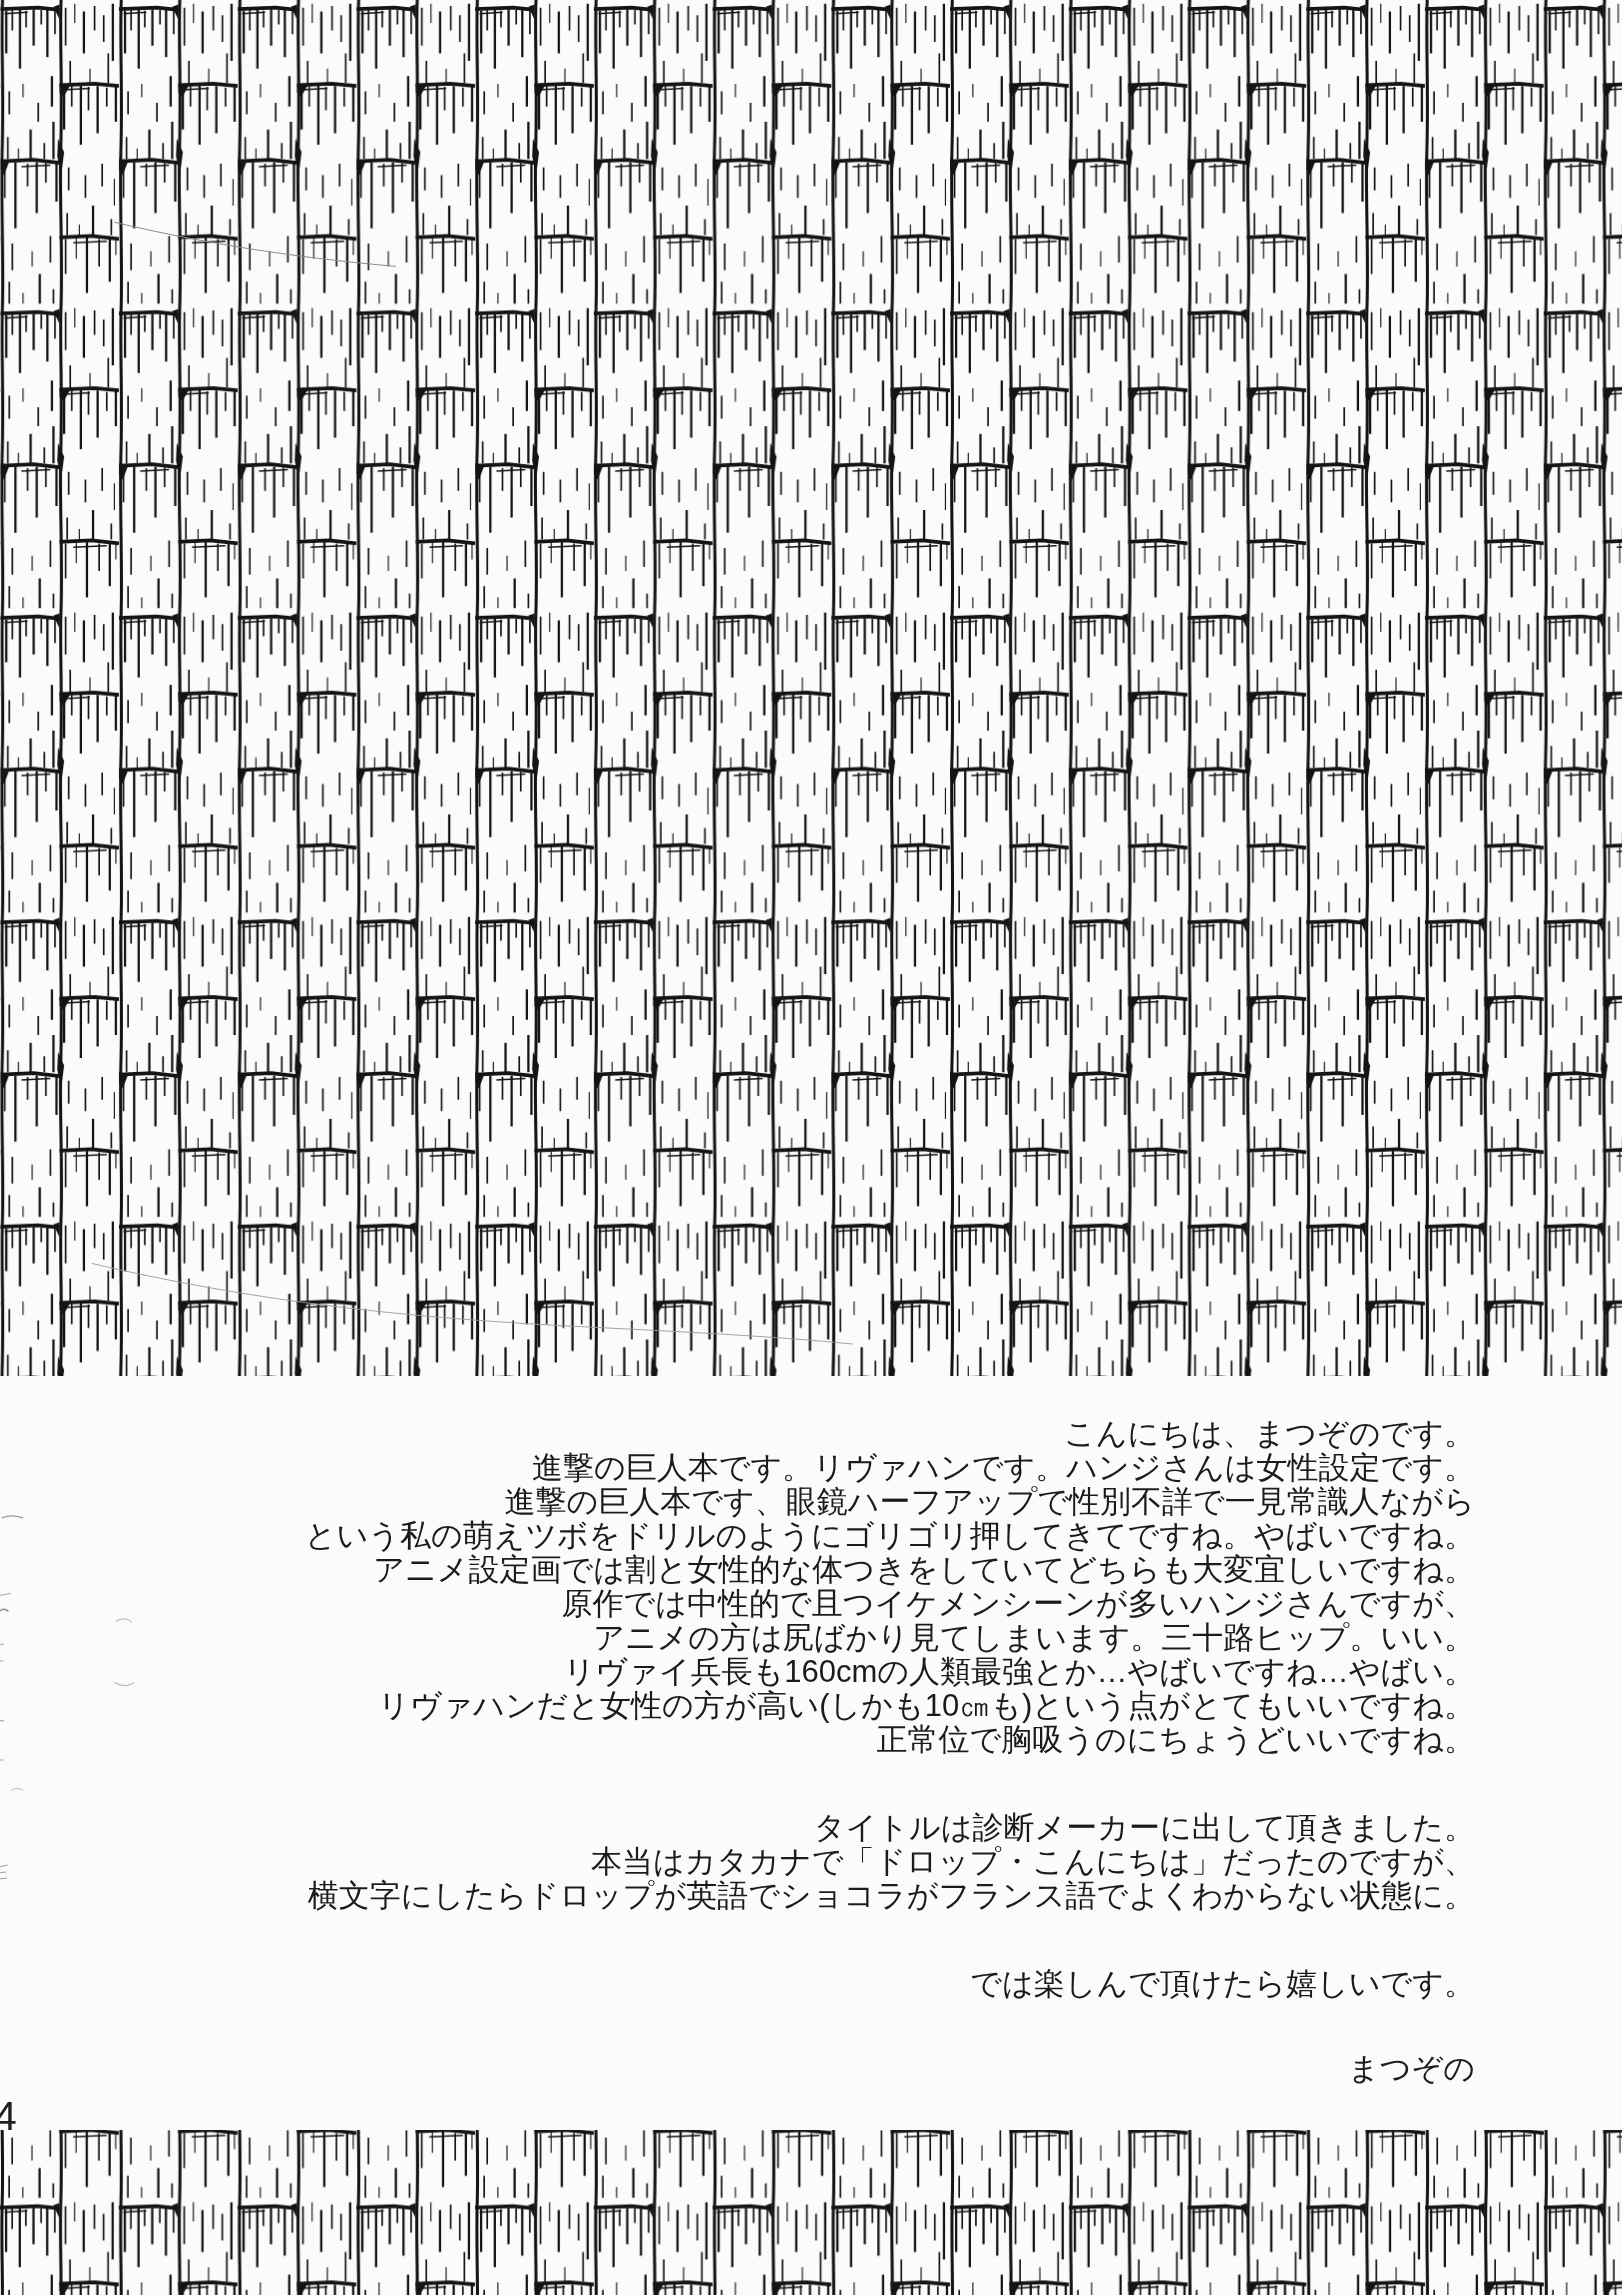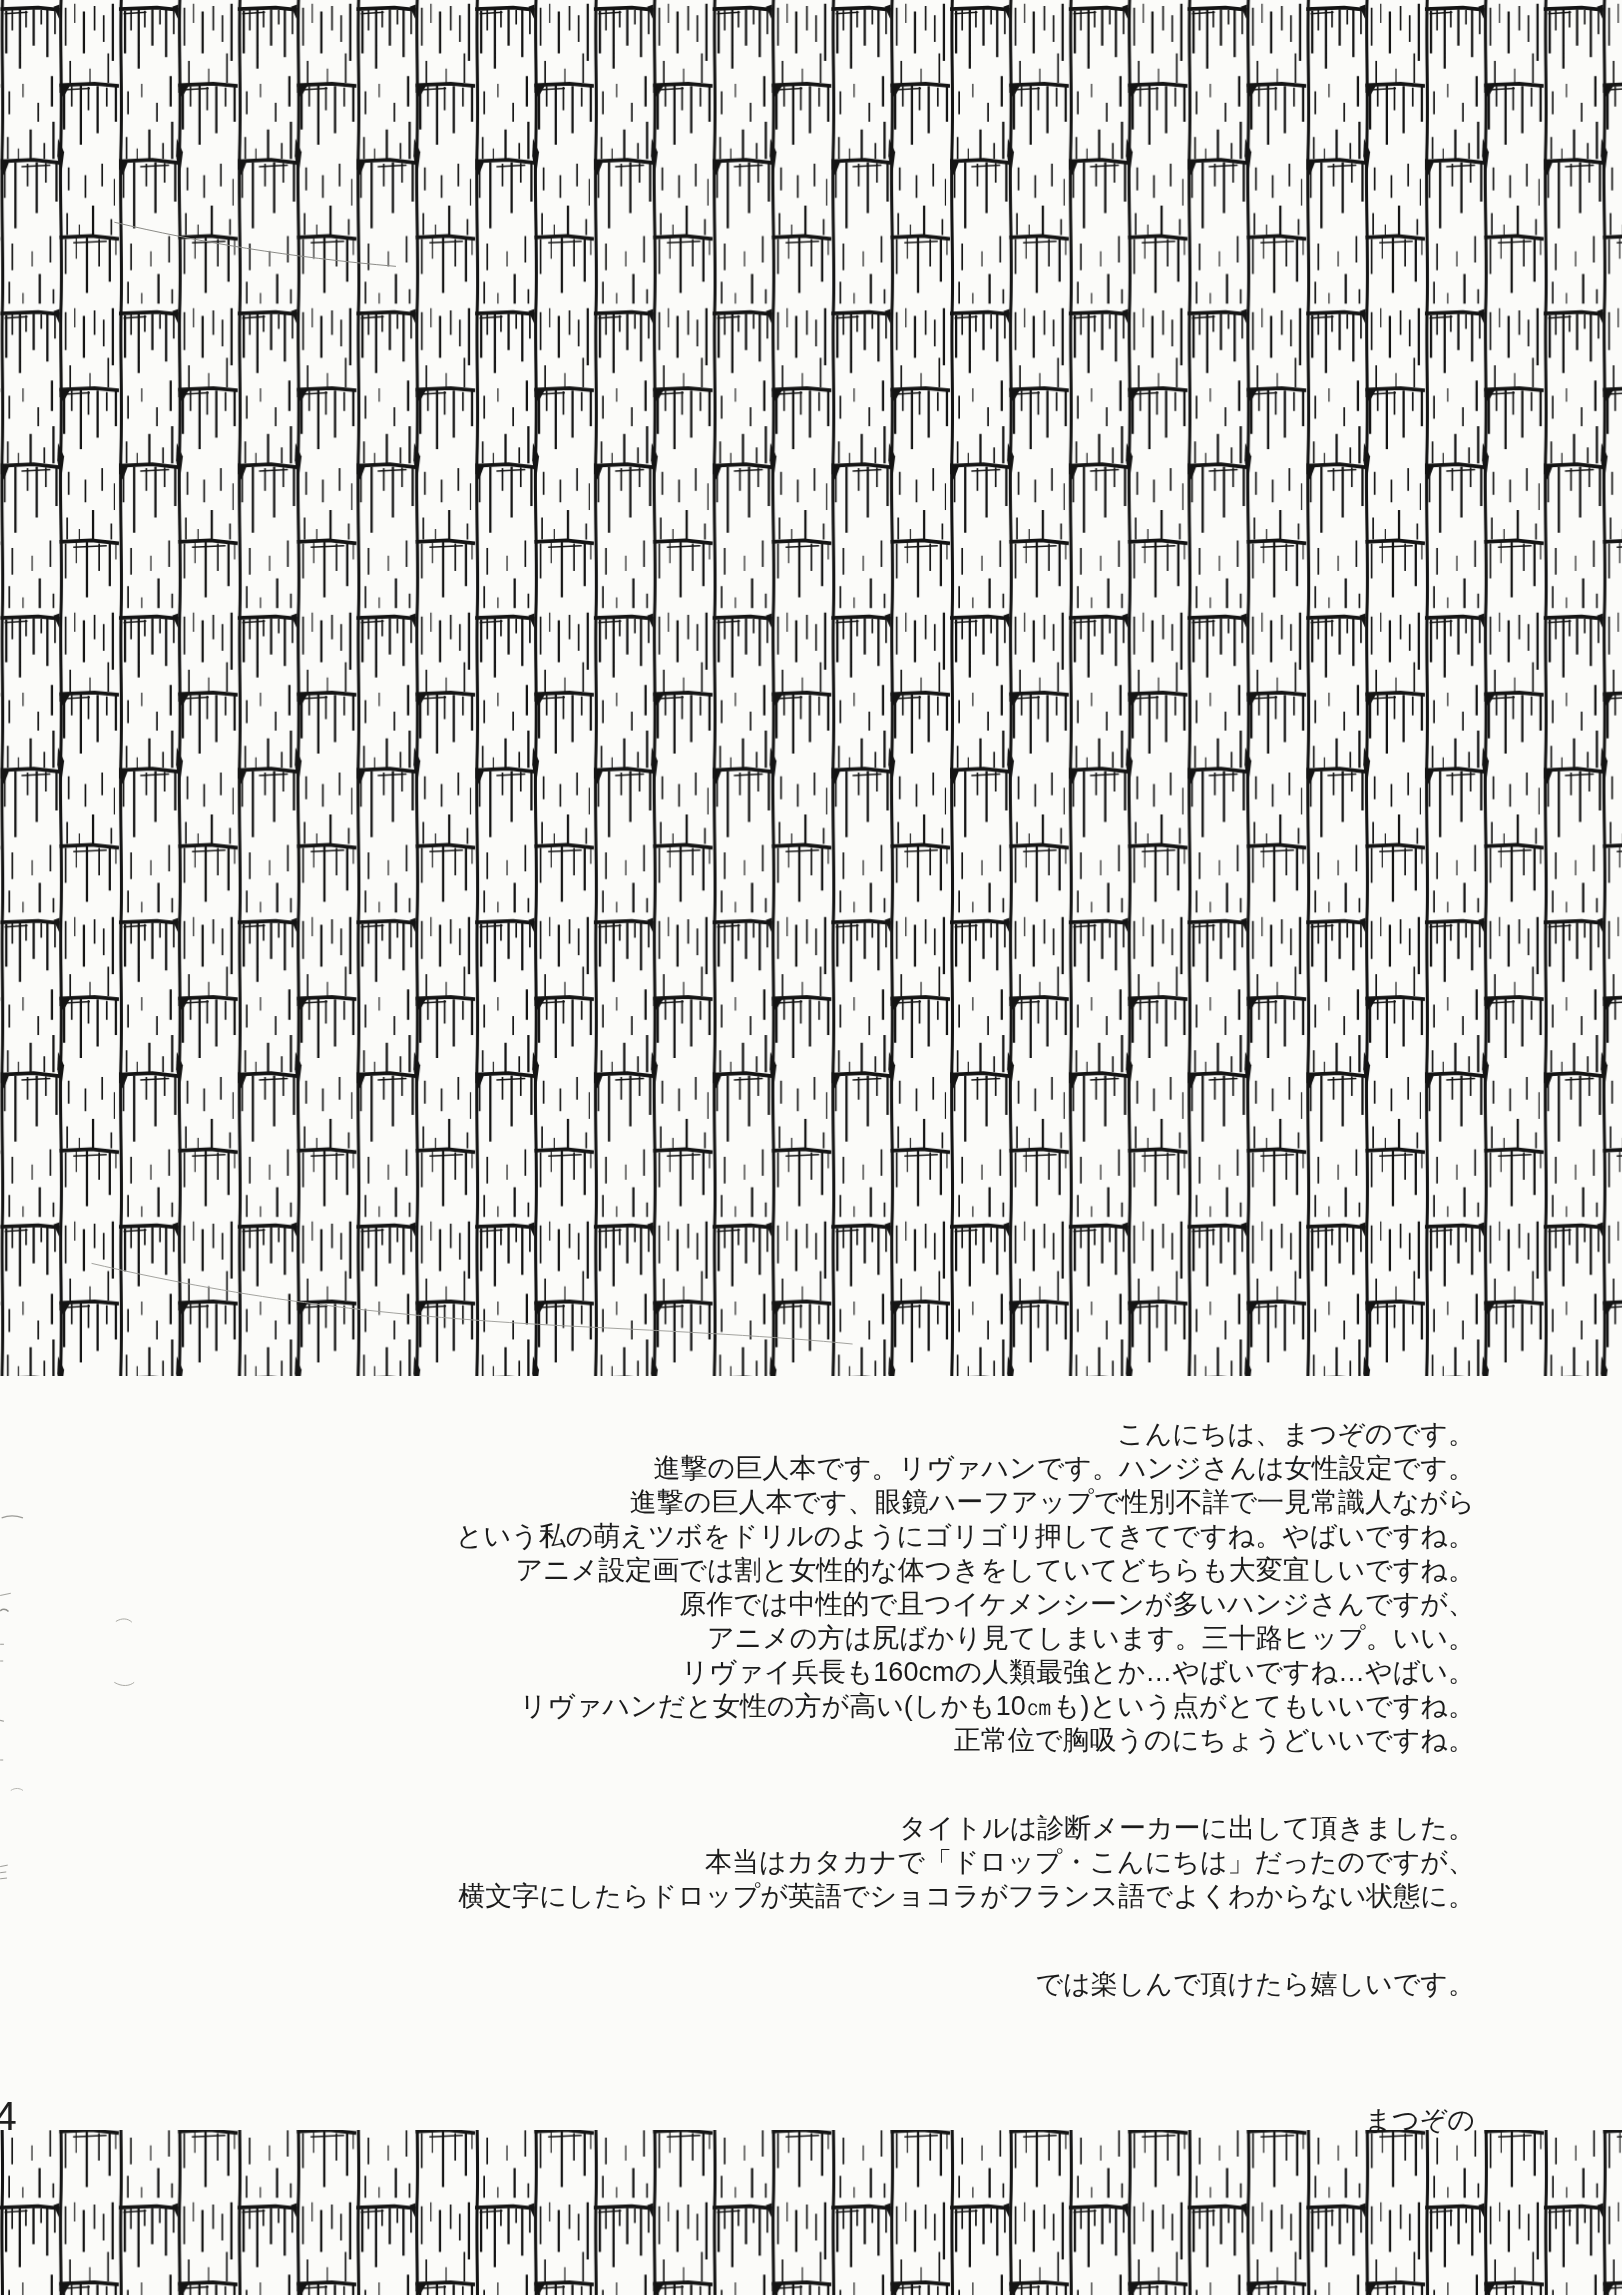--- a/index.html
+++ b/index.html
@@ -12,29 +12,29 @@
     font-family: "Liberation Sans", sans-serif;
   }
   .brick-top    { position: absolute; left: 0; top: 0; display: block; }
   .brick-bottom { position: absolute; left: 0; top: 2130px; display: block; }
   .edge-marks   { position: absolute; left: 0; top: 1492px; display: block; }
   .afterword {
     position: absolute;
     top: 1417px;
     right: 148px;
     text-align: right;
-    font-size: 27px;
+    font-size: 31px;
     line-height: 34px;
     color: #1b1b1b;
     white-space: nowrap;
   }
   .pgroup { margin: 0; }
   .pgroup + .pgroup { margin-top: 54px; }
   .line { display: block; }
-  .signature { margin-top: 102px; }
+  .signature { margin-top: 53px; font-family: Liberation Mono, monospace; }
   .pageno {
     position: absolute;
     left: -6px;
     top: 2093px;
     font-size: 41px;
     color: #1f1f1f;
   }
 </style>
 </head>
 <body>

